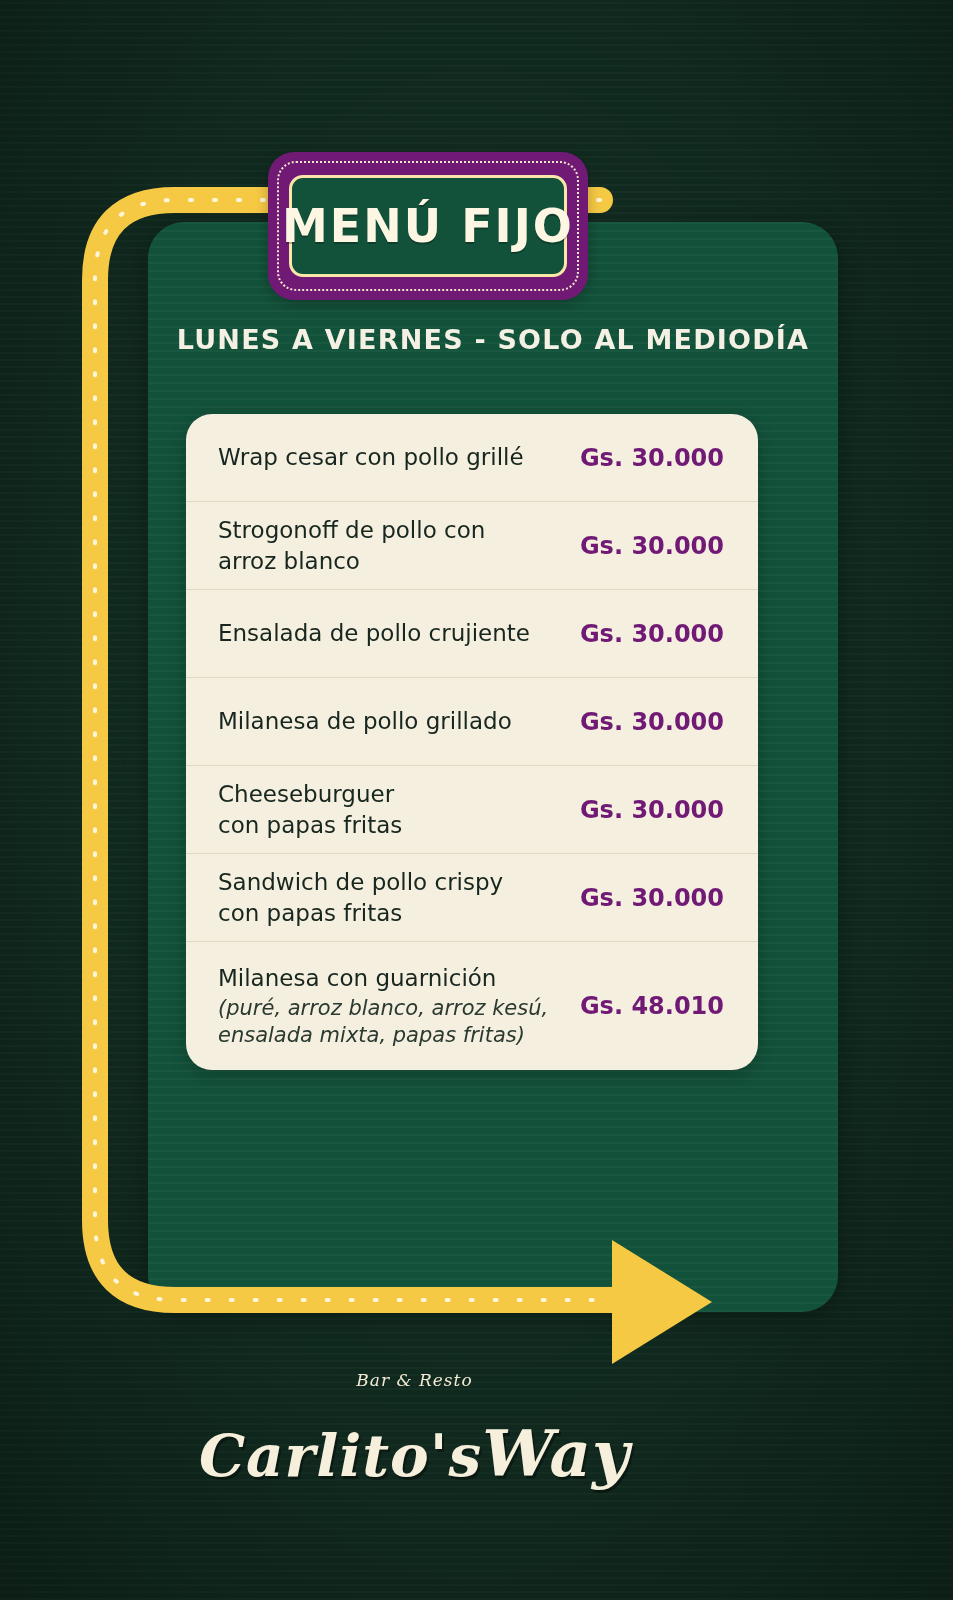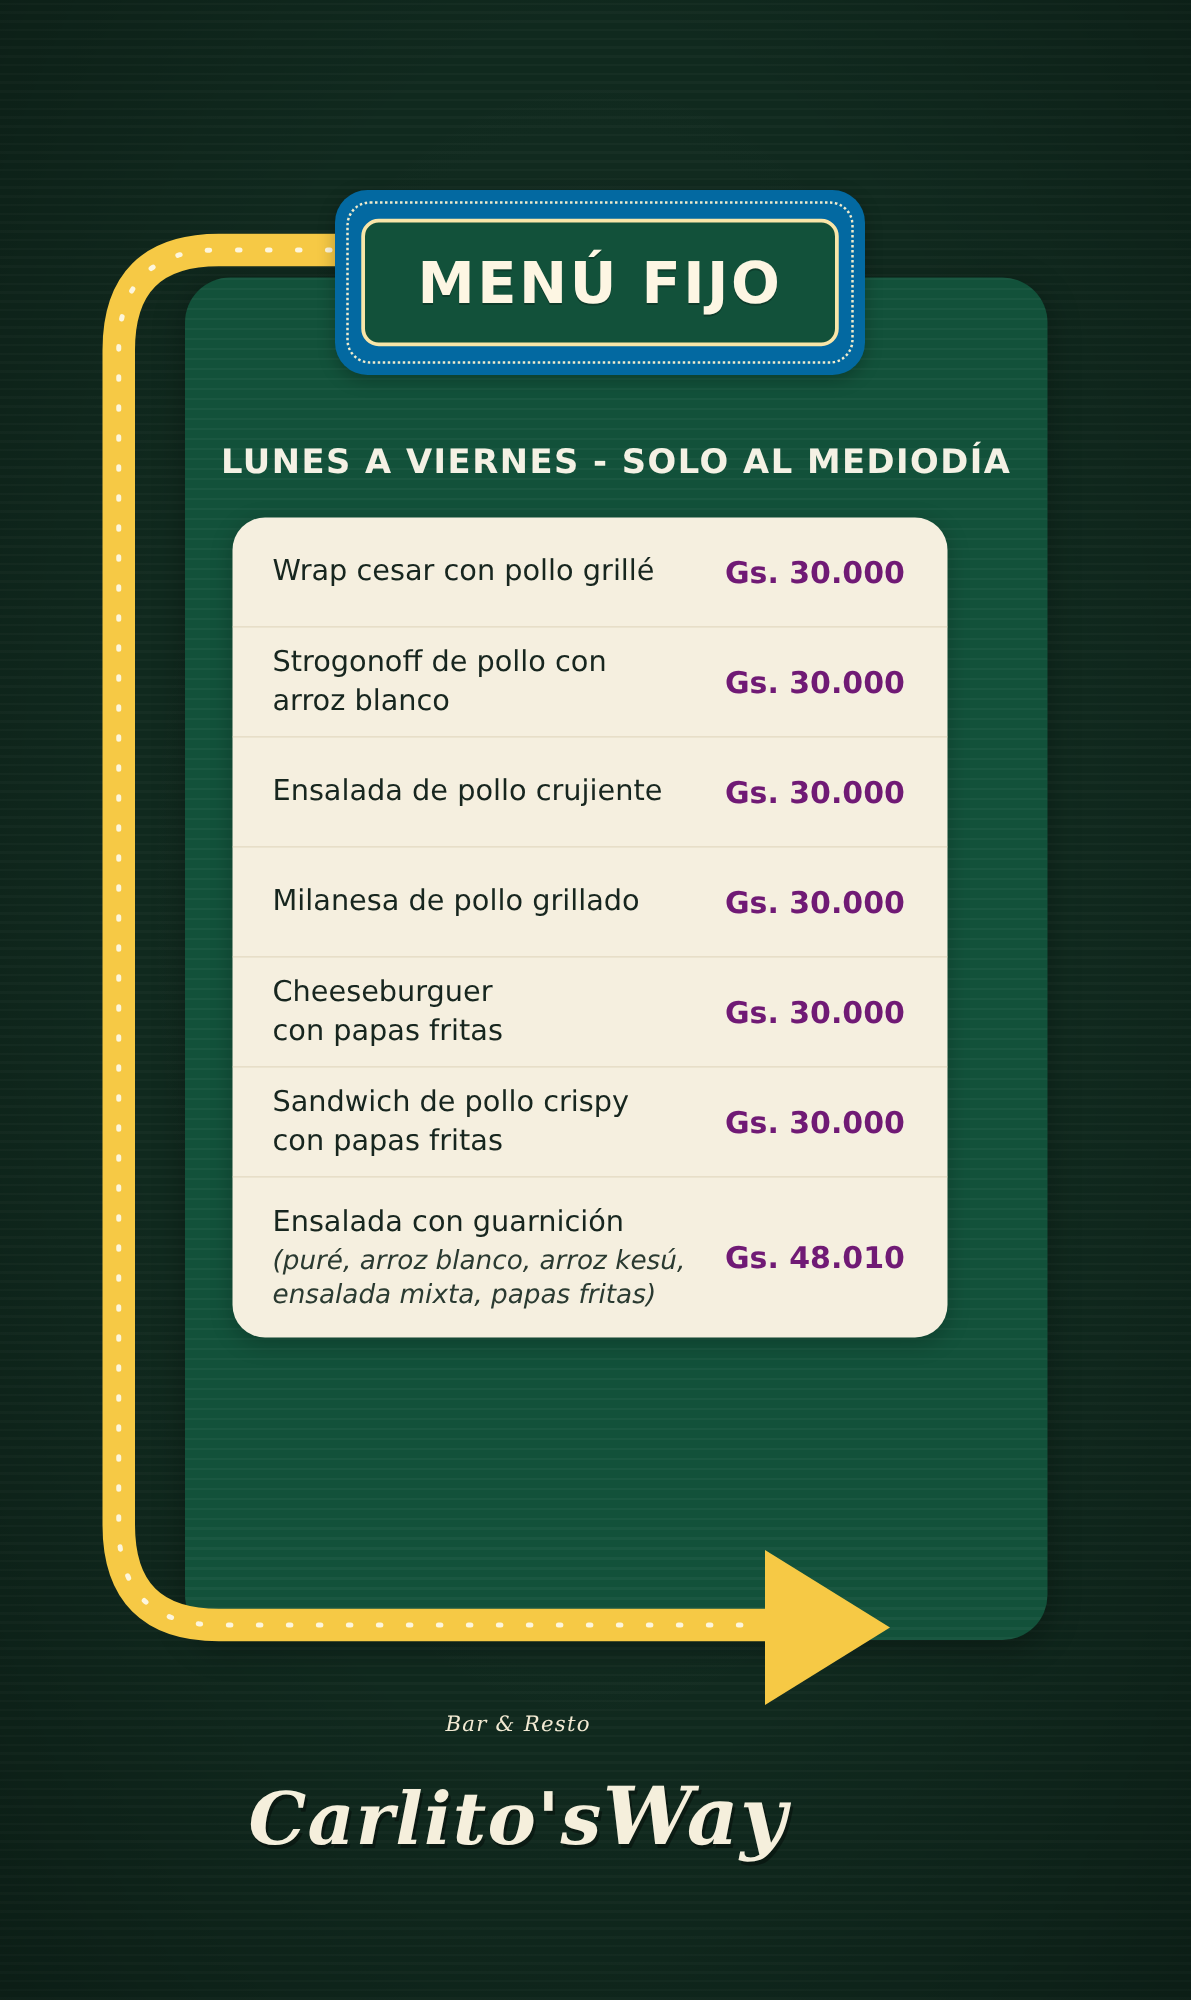--- a/index.html
+++ b/index.html
@@ -74,23 +74,23 @@
     width: 953px;
     height: 1600px;
     pointer-events: none;
   }
 
   
   .title-plaque {
     position: absolute;
     left: 268px;
     top: 152px;
-    width: 424px;
+    width: 320px;
     height: 148px;
-    background: #0369a1;
+    background: #701a75;
     border-radius: 26px;
     box-shadow: 0 4px 14px rgba(0,0,0,0.25);
   }
   .title-plaque .inner {
     position: absolute;
     left: 21px;
     top: 23px;
     right: 21px;
     bottom: 23px;
     background: #12513a;
@@ -114,21 +114,21 @@
     letter-spacing: 2px;
     color: #fdf6e3;
     text-shadow: 0 2px 0 rgba(0,0,0,0.25);
     white-space: nowrap;
   }
 
   
   .subtitle {
     position: absolute;
     left: 148px;
-    top: 354px;
+    top: 324px;
     width: 690px;
     text-align: center;
     font-family: "DejaVu Sans", sans-serif;
     font-size: 27px;
     font-weight: 600;
     letter-spacing: 1.2px;
     color: #f4f1e4;
   }
 
   
@@ -259,21 +259,21 @@
       <div class="row-price">Gs. 30.000</div>
     </div>
 
     <div class="menu-row">
       <div class="row-name">Sandwich de pollo crispy<br>con papas fritas</div>
       <div class="row-price">Gs. 30.000</div>
     </div>
 
     <div class="menu-row">
       <div class="row-name">
-        <span>Ensalada con guarnición</span>
+        <span>Milanesa con guarnición</span>
         <span class="sub">(puré, arroz blanco, arroz kesú,<br>ensalada mixta, papas fritas)</span>
       </div>
       <div class="row-price">Gs. 48.010</div>
     </div>
 
   </div>
 
   <div class="logo">
     <div class="logo-tag">Bar &amp; Resto</div>
     <div class="logo-main">

